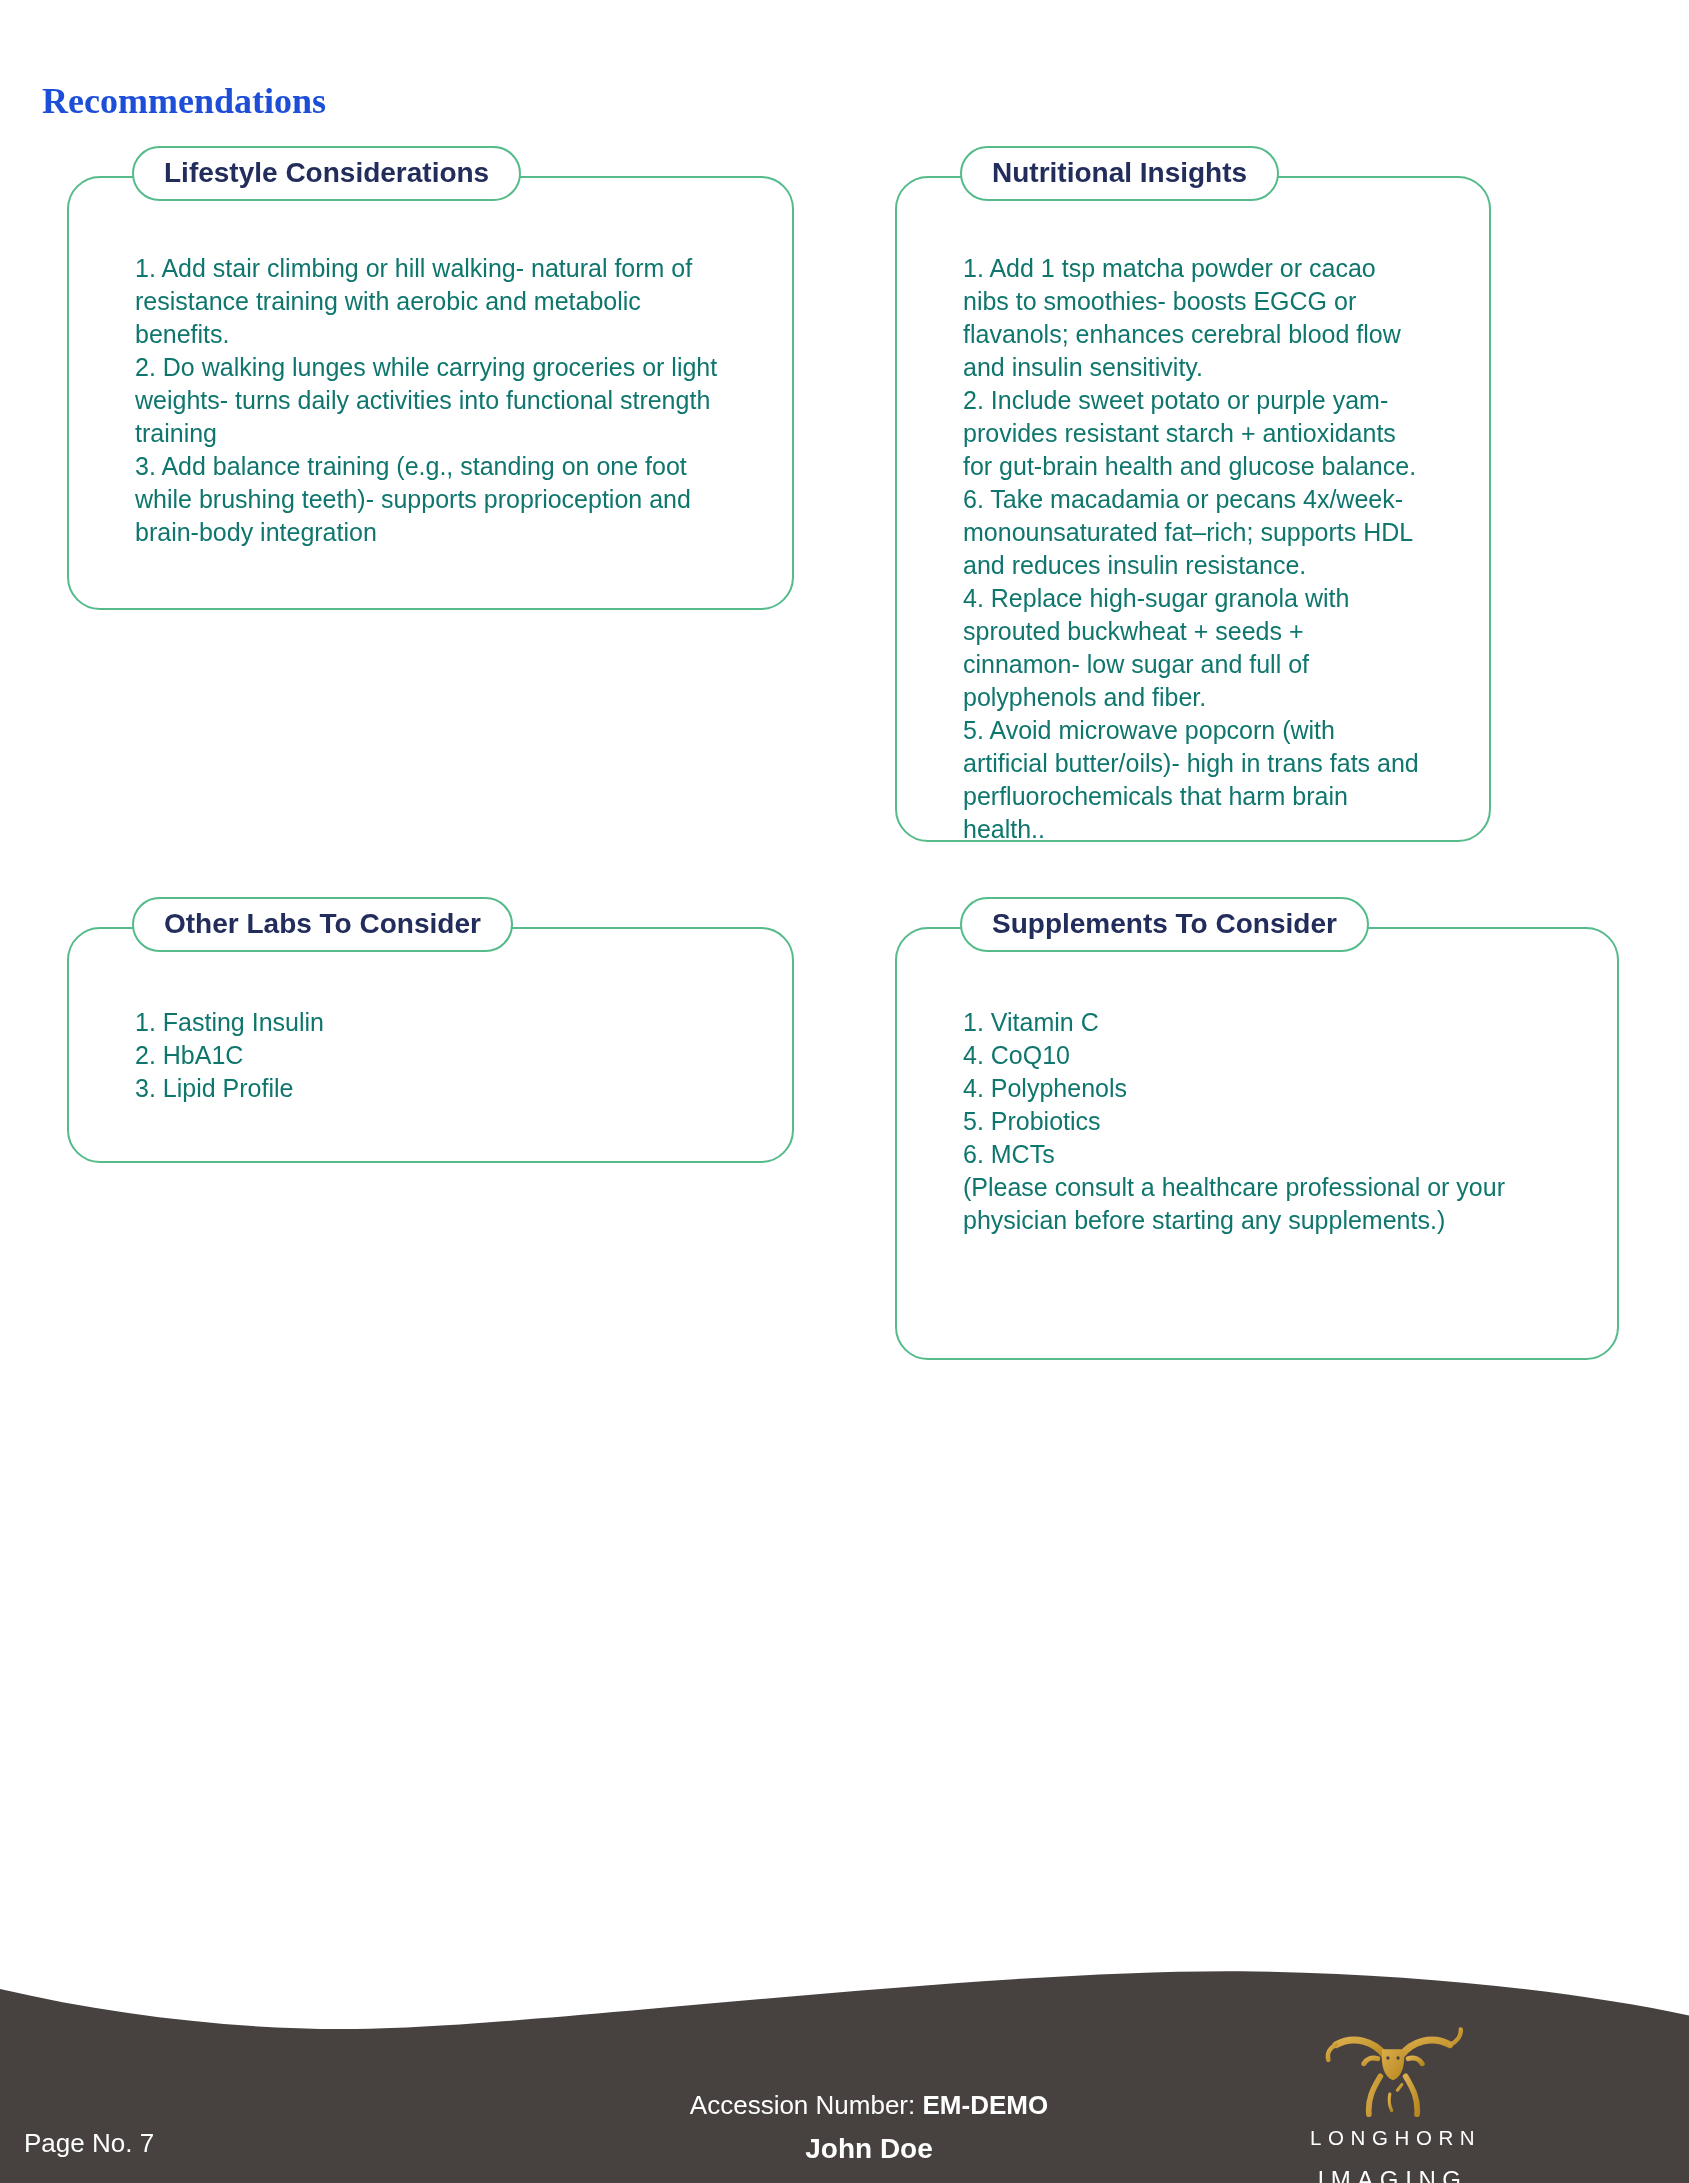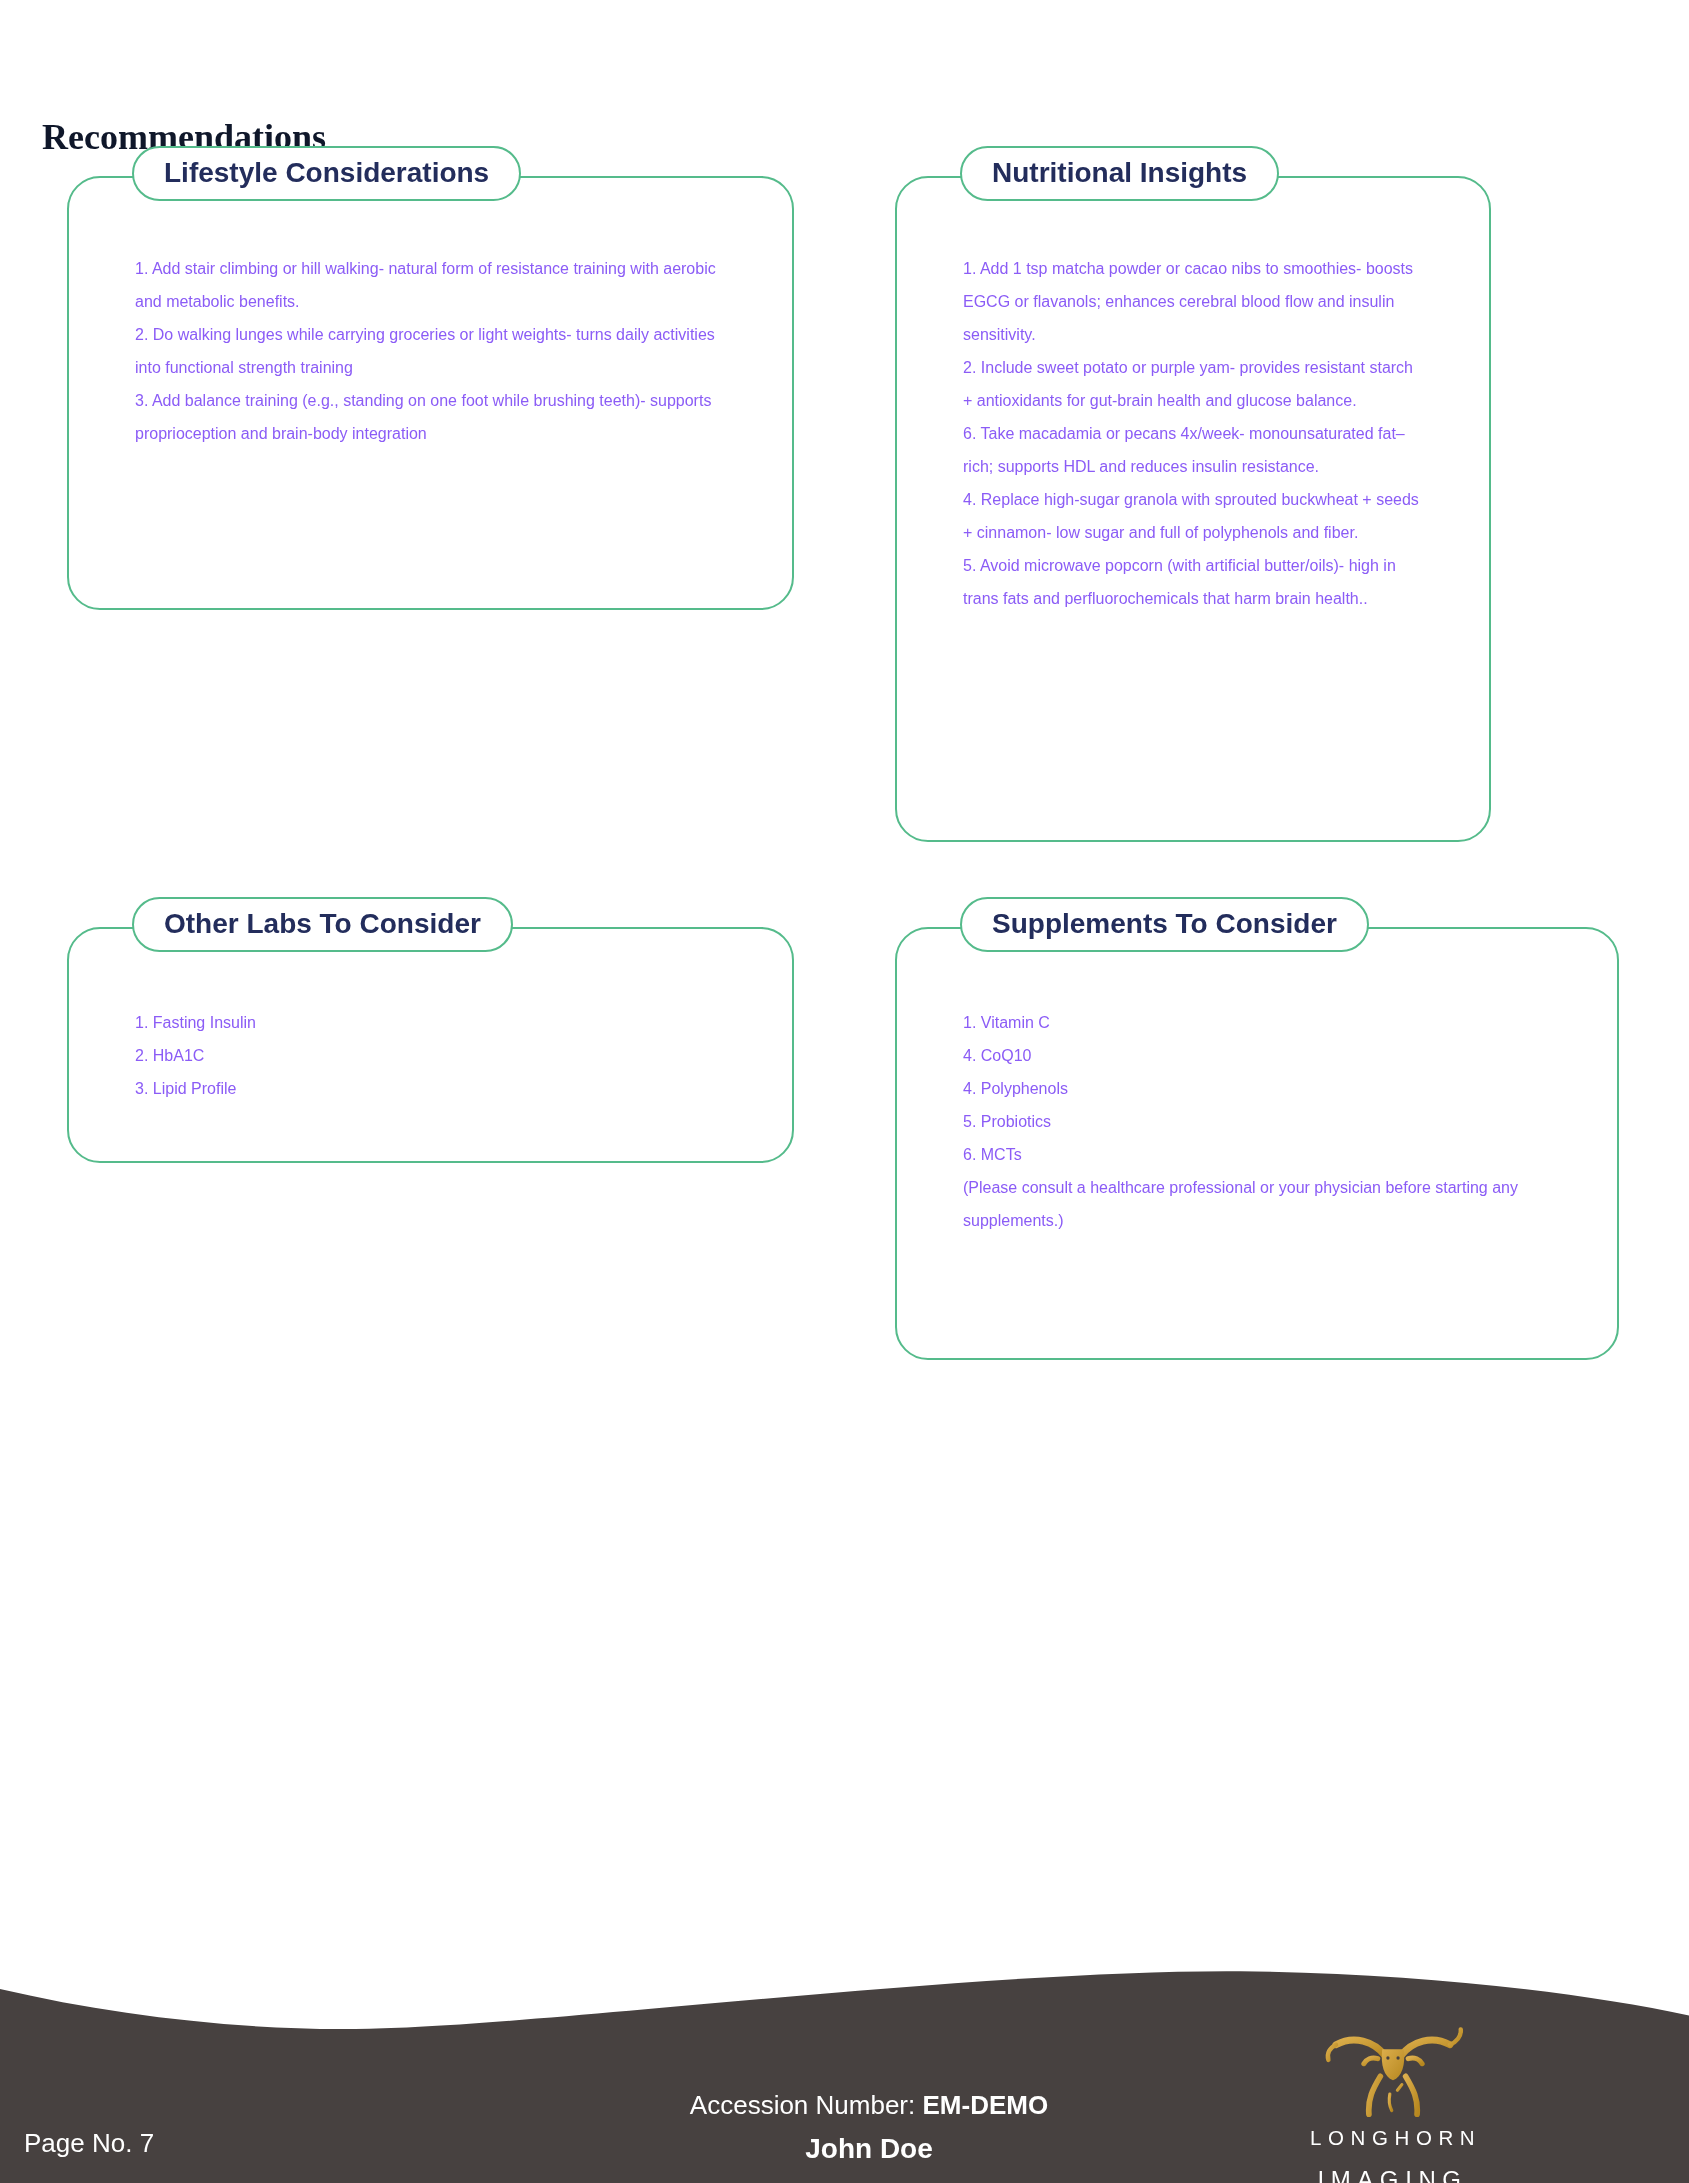--- a/index.html
+++ b/index.html
@@ -6,41 +6,41 @@
   html,body { background:#ffffff; }
   body {
     width:1689px; height:2183px;
     position:relative; overflow:hidden;
     font-family:"Liberation Sans", sans-serif;
     color:#161616;
   }
   .page-title {
     position:absolute; left:42px; top:80px;
     font-family:"Liberation Serif", serif;
-    font-weight:bold; font-size:36px; color:#0f172a;margin-top:36px;
+    font-weight:bold; font-size:36px; color:#1d4ed8;
   }
   .card {
     position:absolute;
     border:2.6px solid #55bb8b;
     border-radius:33px;
     background:#ffffff;
   }
   .card .pill {
     position:absolute; top:-32px; left:63px;
     background:#ffffff;
     border:2.6px solid #55bb8b;
     border-radius:659px;
     padding:9.2px 30px;
     font-weight:bold; font-size:28px; color:#232d5c;
     white-space:nowrap;
     line-height:1.15;
   }
   .card .content {
     padding:74px 66px 26px 66px;
-    font-size:16px; line-height:33px; color:#8b5cf6;
+    font-size:25px; line-height:33px; color:#0f766e;
   }
   .card .content p { margin:0; }
   #card-lifestyle   { left:67px;  top:176px;  width:727px; height:434px; }
   #card-nutrition   { left:895px; top:176px;  width:596px; height:666px; }
   #card-otherlabs   { left:67px;  top:927px; width:727px; height:236px; }
   #card-supplements { left:895px; top:927px; width:724px; height:433px; }
   #card-otherlabs .content, #card-supplements .content { padding-top:77px; }
 
   .footer {
     position:absolute; left:0; top:1906px;

